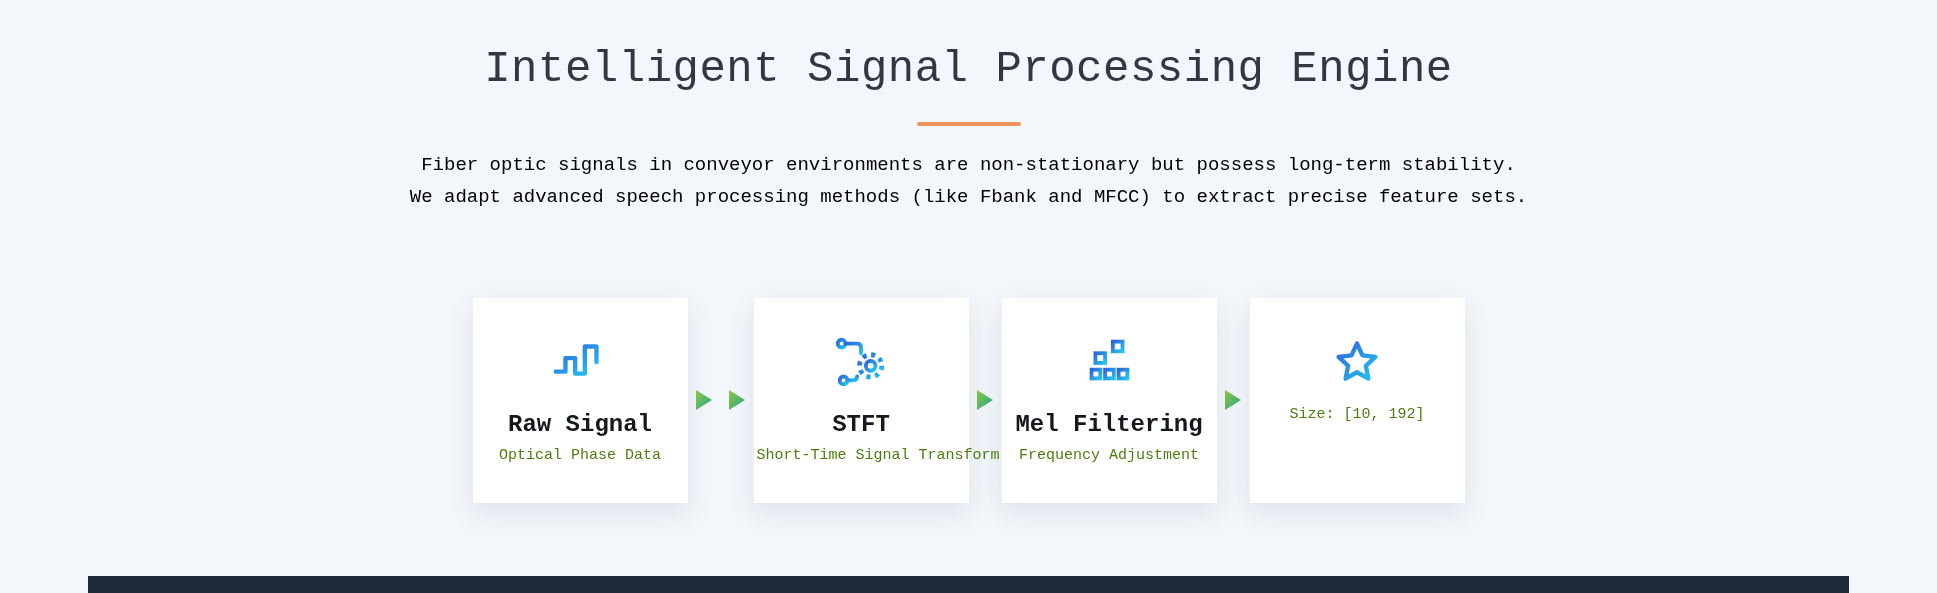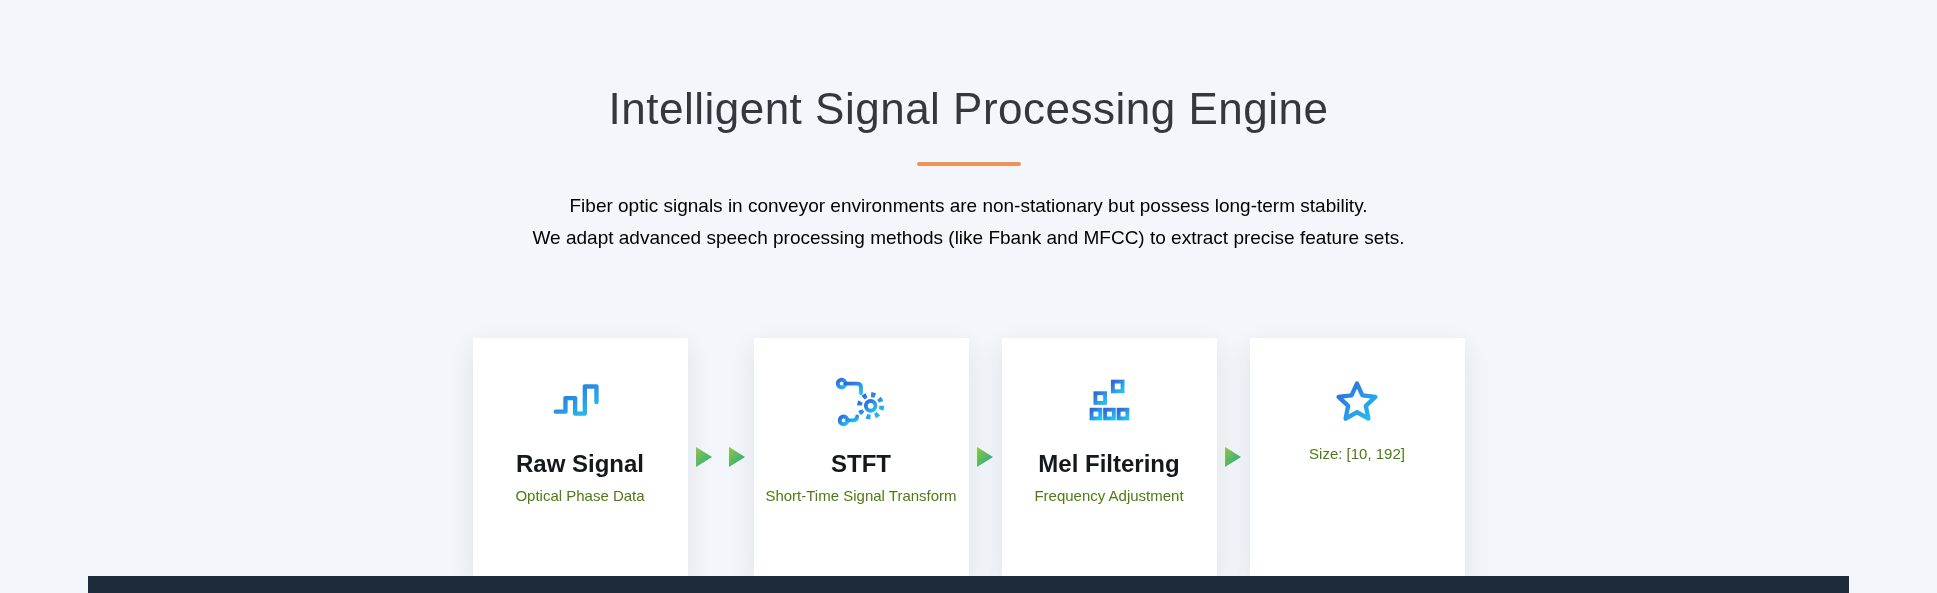--- a/index.html
+++ b/index.html
@@ -2,21 +2,21 @@
 <html><head>
 <meta charset="utf-8">
 <style>
   * { box-sizing: border-box; margin: 0; padding: 0; }
   html, body { width: 1937px; height: 593px; overflow: hidden; }
   body {
     font-family: "Liberation Sans", "DejaVu Sans", sans-serif;
     background: #f3f6fa;
     position: relative;
   }
-  .engine-section { padding-top: 84px; text-align: center; }
+  .engine-section { padding-top: 44px; text-align: center; font-family: Liberation Mono, monospace; }
   .section-title {
     font-size: 44px;
     font-weight: 500;
     color: #34383e;
     letter-spacing: 0.5px;
   }
   .title-divider {
     width: 104px; height: 4px;
     background: #f0935a;
     border-radius: 2px;
@@ -28,21 +28,21 @@
     line-height: 1.68;
     color: #000000;
   }
   .pipeline {
     margin-top: 84px;
     display: flex;
     align-items: center;
     justify-content: center;
   }
   .card {
-    width: 215px; height: 238px;
+    width: 215px; height: 205px;
     background: #ffffff;
     box-shadow: 0 10px 26px rgba(35, 65, 100, 0.10);
     padding-top: 32px;
     text-align: center;
     flex: 0 0 auto;
   }
   .card-icon { display: inline-block; width: 62px; height: 62px; }
   .card-icon svg { width: 62px; height: 62px; display: block; }
   .card-title {
     margin-top: 14px;

